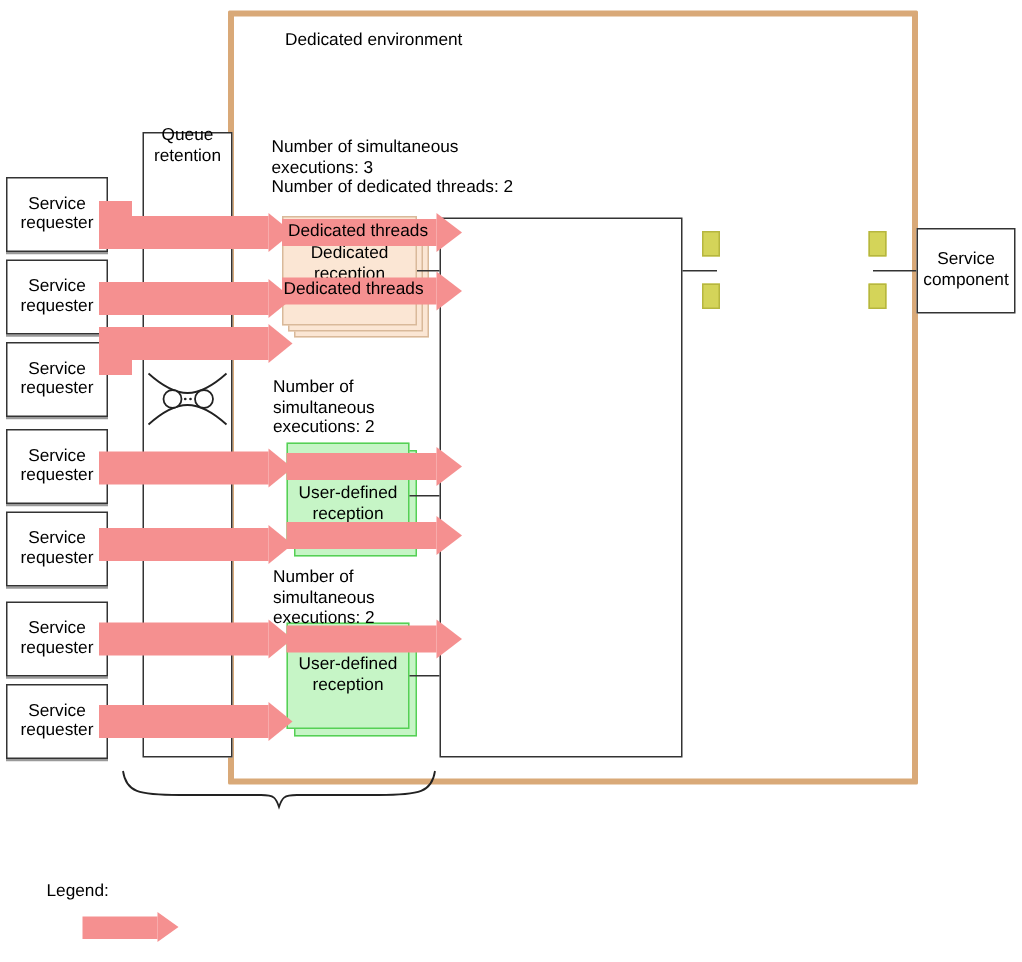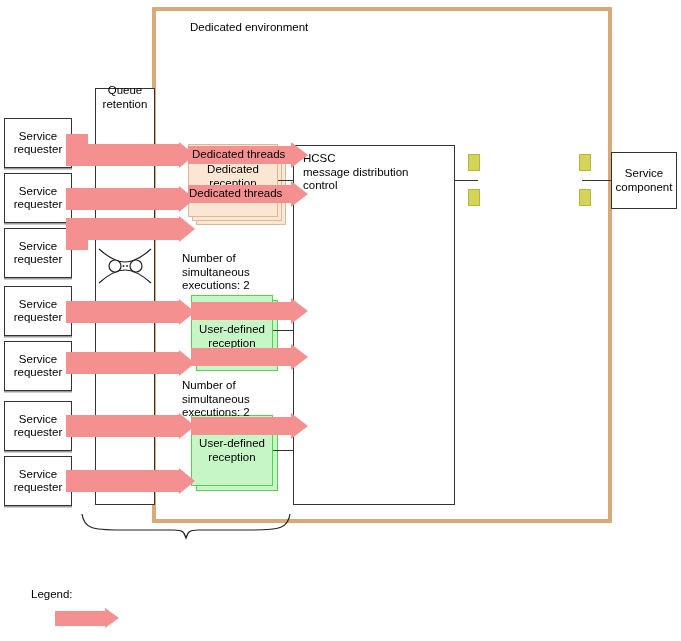--- a/index.html
+++ b/index.html
@@ -185,41 +185,41 @@
     <span style="white-space:pre-line;">Service
 requester</span>
   </div>
 
   <div class="abs recv-peach" style="left:196px; top:152px; width:90px; height:73px;"></div>
   <div class="abs recv-peach" style="left:192px; top:148px; width:90px; height:73px;"></div>
   <div class="abs recv-peach" style="left:188px; top:144px; width:90px; height:73px;"></div>
   <div class="abs recv-title" style="left:188px; top:163px; width:90px; white-space:pre-line;">Dedicated
 reception</div>
 
+  <div class="abs txt" style="left:181px; top:92px; width:210px;">Number of simultaneous
+executions: 3
+Number of dedicated threads: 2</div>
 
   <div class="abs recv-green" style="left:196px; top:300px; width:82px; height:71px;"></div>
   <div class="abs recv-green" style="left:191px; top:295px; width:82px; height:71px;"></div>
   <div class="abs recv-title" style="left:189px; top:323px; width:86px; white-space:pre-line;">User-defined
 reception</div>
   <div class="abs txt" style="left:182px; top:252px; width:110px;">Number of
 simultaneous
 executions: 2</div>
 
   <div class="abs recv-green" style="left:196px; top:420px; width:82px; height:71px;"></div>
   <div class="abs recv-green" style="left:191px; top:415px; width:82px; height:71px;"></div>
   <div class="abs recv-title" style="left:189px; top:437px; width:86px; white-space:pre-line;">User-defined
 reception</div>
   <div class="abs txt" style="left:182px; top:379px; width:110px;">Number of
 simultaneous
 executions: 2</div>
 
   <div class="abs hcsc-box" style="left:293px; top:145px; width:162px; height:360px;"></div>
-  <div class="abs hcsc-label" style="left:303px; top:152px; width:150px; white-space:pre-line;">HCSC
-message distribution
-control</div>
 
   <div class="abs conn" style="left:278px; top:180px; width:15px; height:1.2px;"></div>
   <div class="abs conn" style="left:273px; top:330px; width:20px; height:1.2px;"></div>
   <div class="abs conn" style="left:273px; top:450px; width:20px; height:1.2px;"></div>
 
   <div class="adapter-tab" style="left:468px; top:154px; width:12px; height:17px;"></div>
   <div class="adapter-tab" style="left:468px; top:189px; width:12px; height:17px;"></div>
   <div class="adapter-tab" style="left:579px; top:154px; width:12px; height:17px;"></div>
   <div class="adapter-tab" style="left:579px; top:189px; width:12px; height:17px;"></div>
 

